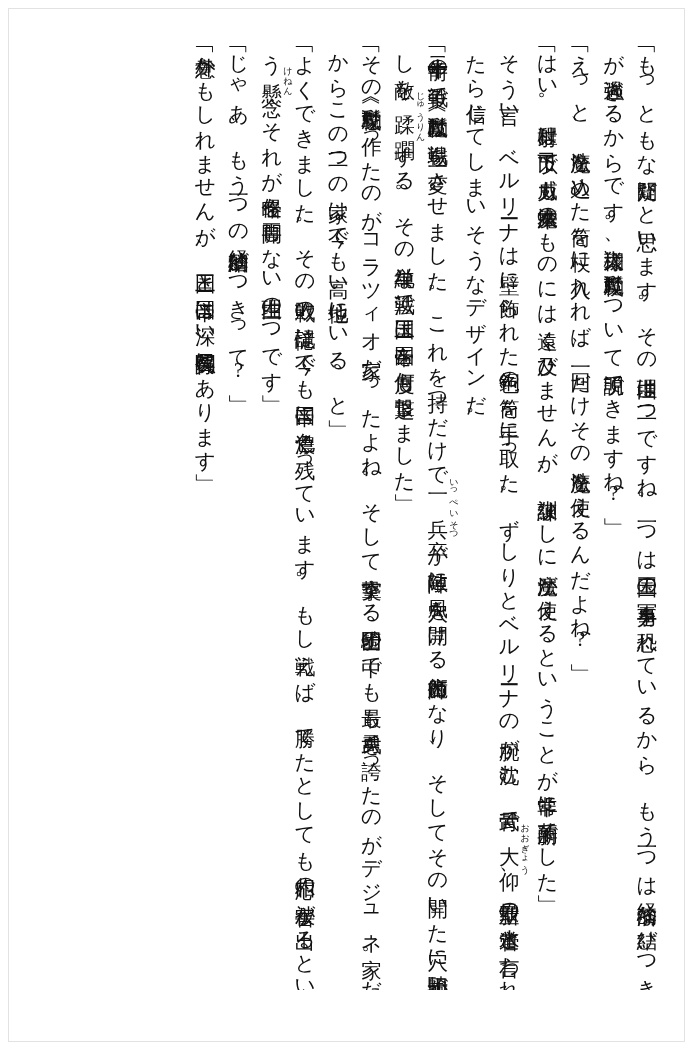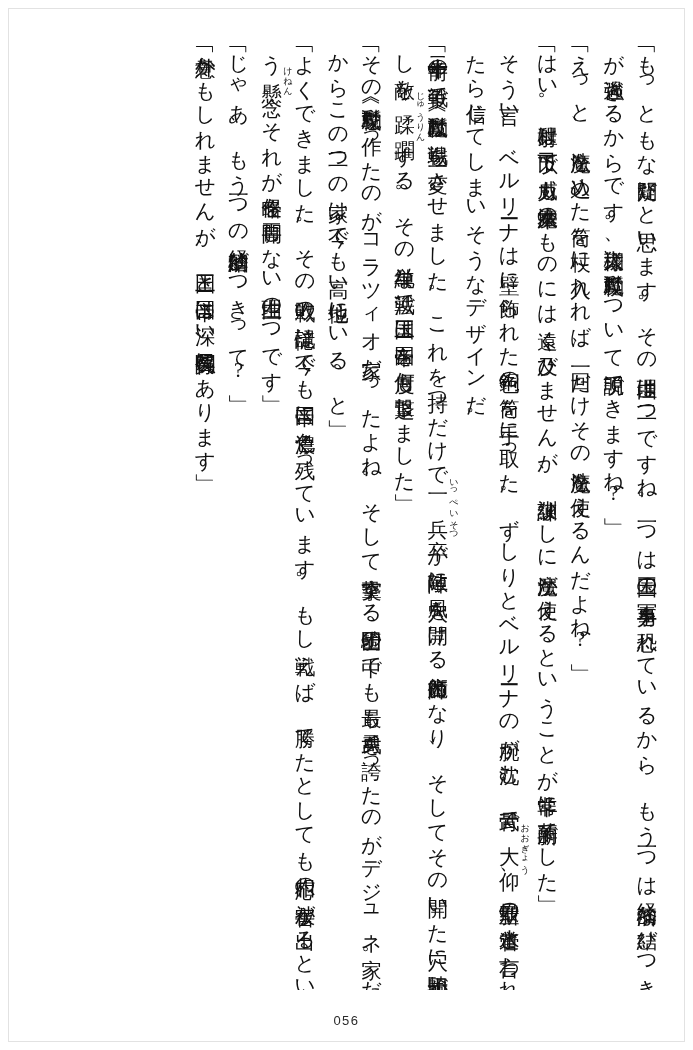--- a/index.html
+++ b/index.html
@@ -99,15 +99,14 @@
     <p class="para">「えっと、魔法を込めた筒を杖に入れれば、一回だけその魔法を使えるんだよね?」</p>
     <p class="para">「はい。射程は弓以下で威力も魔法本来のものには遠く及びませんが、訓練なしに魔法が使えるということが非常に革新的でした」</p>
     <p class="para">そう言い、ベルリーナは壁に飾られた銅色の筒を手に取った。ずしりとベルリーナの腕が沈む。武骨で<ruby>大仰<rt>おおぎょう</rt></ruby>、最新型の水道管と言われたら信じてしまいそうなデザインだ。</p>
     <p class="para">「二十年前の戦争で《魔動杖》は戦場を一変させました。これを持つだけで<ruby>一兵卒<rt>いっぺいそつ</rt></ruby>が敵陣に風穴を開ける魔術師となり、そしてその開いた穴に騎士団が突撃し敵を<ruby>蹂躙<rt>じゅうりん</rt></ruby>する。その単純な戦法で王国は帝国を何度も撃退しました」</p>
     <p class="para">「その《魔動杖》を作ったのがコラツィオ家だったよね。そして突撃する騎士団の中でも最も武勇を誇ったのがデジュネ家。だからこの二つの家は今でも高い地位にいる、と」</p>
     <p class="para">「よくできました。その敗戦の記憶は今でも帝国に色濃く残っています。もし戦えば、勝てたとしても相応の被害が出るという<ruby>懸念<rt>けねん</rt></ruby>。それが侵略を再開しない理由の一つです」</p>
     <p class="para">「じゃあ、もう一つの経済的結びつきって?」</p>
     <p class="para">「意外かもしれませんが、王国と帝国は深い貿易関係にあります」</p>
   </div>
 
-  <div id="folio">056</div>
 
 </div>
 
 </body></html>

